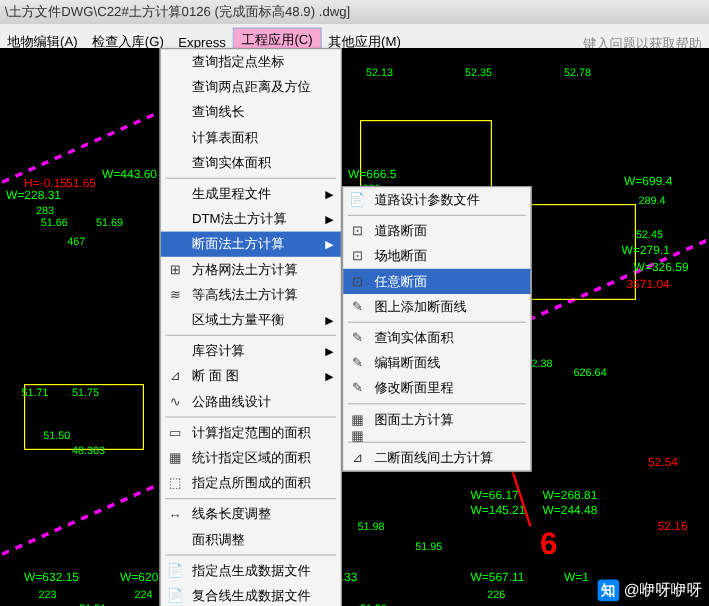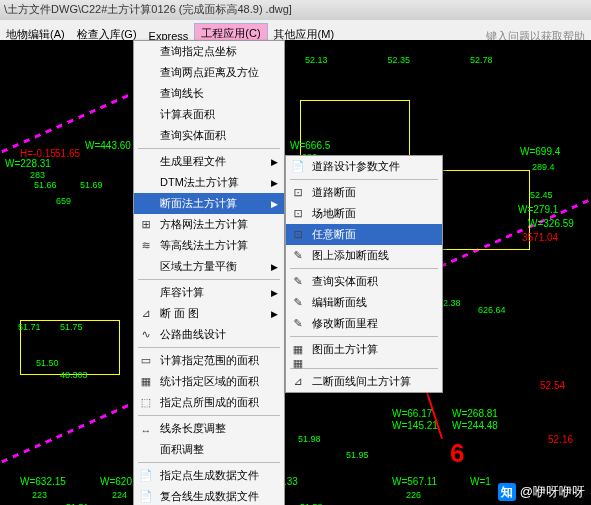--- a/index.html
+++ b/index.html
@@ -72,21 +72,21 @@
       <div class="grid-reading w-label" style="left: 252px; top: 436px;">W=633.33</div>
       <div class="grid-reading w-label" style="left: 392px; top: 436px;">W=567.11</div>
       <div class="grid-reading w-label" style="left: 470px; top: 436px;">W=1</div>
       <div class="grid-reading pt-label" style="left: 34px; top: 140px;">51.66</div>
       <div class="grid-reading pt-label" style="left: 80px; top: 140px;">51.69</div>
       <div class="grid-reading pt-label" style="left: 18px; top: 282px;">51.71</div>
       <div class="grid-reading pt-label" style="left: 60px; top: 282px;">51.75</div>
       <div class="grid-reading pt-label" style="left: 30px; top: 130px;">283</div>
       <div class="grid-reading pt-label" style="left: 302px; top: 112px;">286</div>
       <div class="grid-reading pt-label" style="left: 532px; top: 122px;">289.4</div>
-      <div class="grid-reading pt-label" style="left: 56px; top: 156px;">659</div>
+      <div class="grid-reading pt-label" style="left: 56px; top: 156px;">467</div>
       <div class="grid-reading pt-label" style="left: 530px; top: 150px;">52.45</div>
       <div class="grid-reading pt-label" style="left: 36px; top: 318px;">51.50</div>
       <div class="grid-reading pt-label" style="left: 60px; top: 330px;">48.303</div>
       <div class="grid-reading pt-label" style="left: 146px; top: 328px;">51.58</div>
       <div class="grid-reading pt-label" style="left: 298px; top: 394px;">51.98</div>
       <div class="grid-reading pt-label" style="left: 346px; top: 410px;">51.95</div>
       <div class="grid-reading pt-label" style="left: 32px; top: 450px;">223</div>
       <div class="grid-reading pt-label" style="left: 112px; top: 450px;">224</div>
       <div class="grid-reading pt-label" style="left: 188px; top: 450px;">225</div>
       <div class="grid-reading pt-label" style="left: 406px; top: 450px;">226</div>

